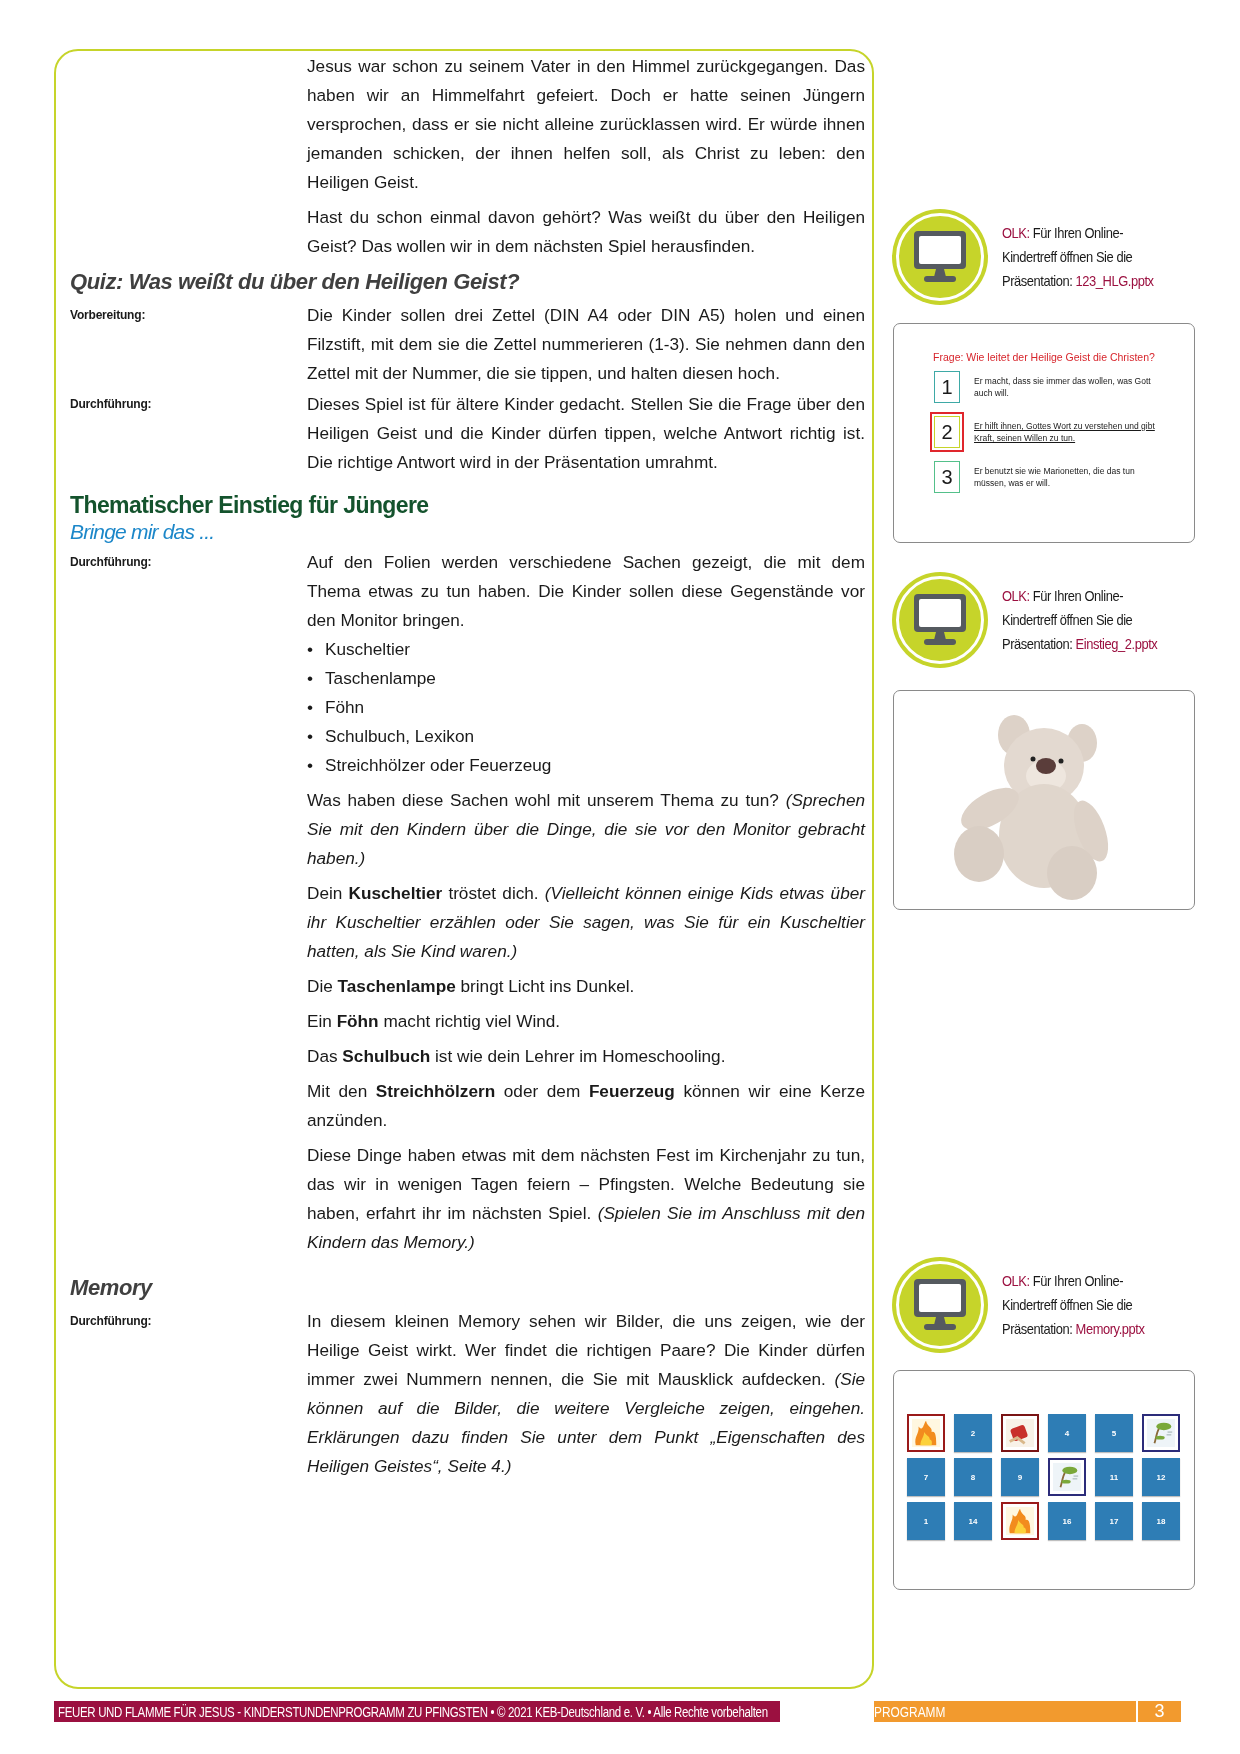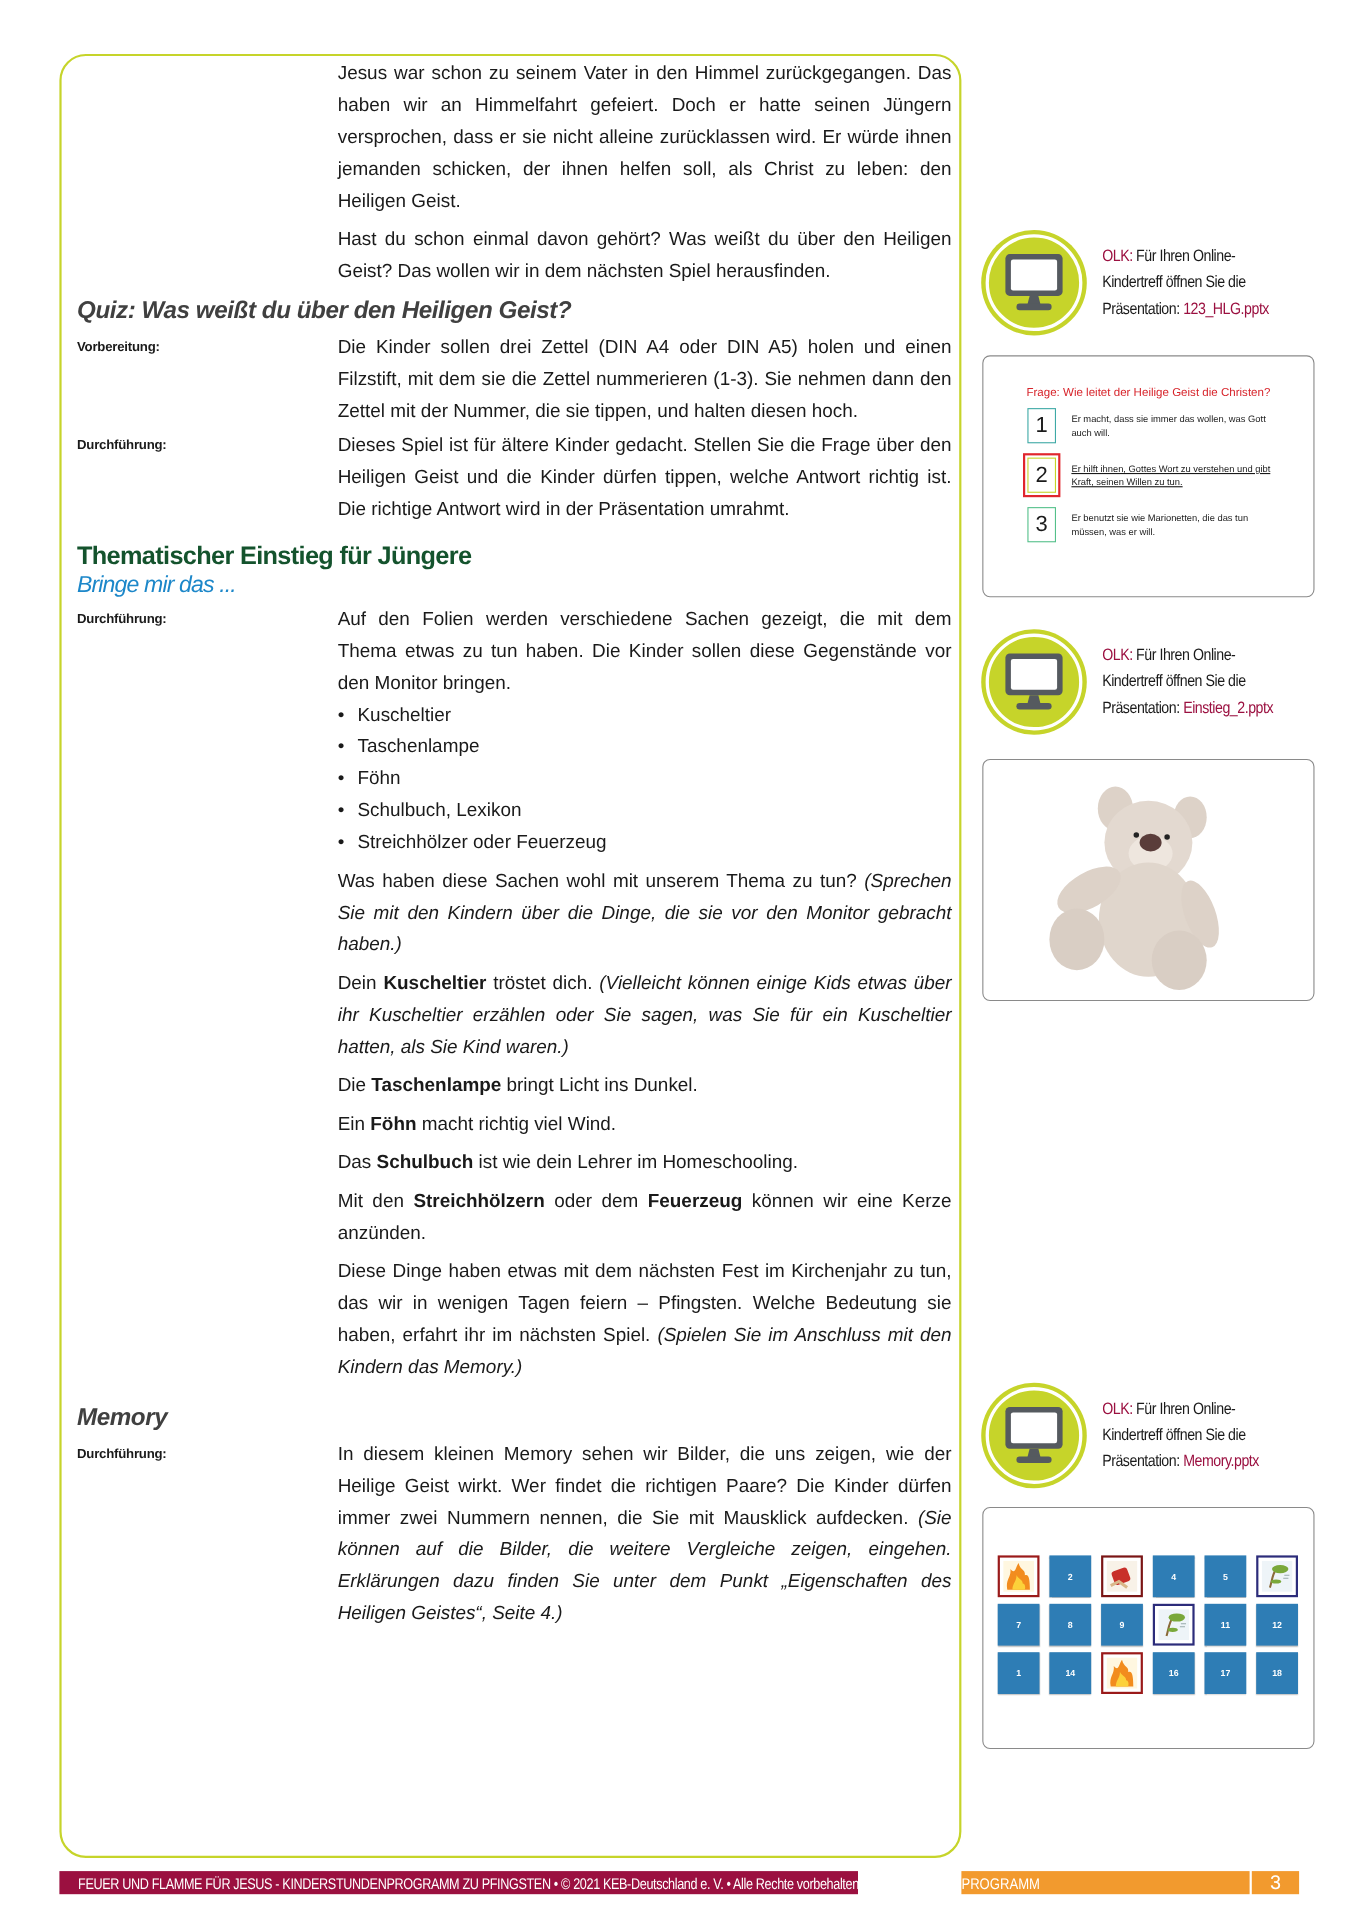--- a/index.html
+++ b/index.html
@@ -88,21 +88,21 @@
     justify-content: center; font-family: "Liberation Sans", sans-serif; box-shadow: 0 1px 1px rgba(0,0,0,0.25);
   }
   .tile.img { background: #ffffff; box-shadow: none; padding: 3px; }
   .tile.img.fire { border: 2px solid #9a1a1a; }
   .tile.img.scroll { border: 2px solid #7a1515; }
   .tile.img.wind { border: 2px solid #2c2c7a; }
 
   
   .footer { position: absolute; top: 1701px; height: 21px; display: flex; align-items: center; }
   .f-main {
-    left: 54px; width: 726px; background: #9b1040; color: #ffffff; padding-left: 17px;
+    left: 54px; width: 726px; background: #9b1040; color: #ffffff; padding-left: 4px;
     font-size: 14px; letter-spacing: -0.4px; font-family: "Liberation Sans", sans-serif; white-space: nowrap;
   }
   .f-main span { display: inline-block; transform: scaleX(0.82); transform-origin: left center; }
   .f-sec {
     left: 874px; width: 262px; background: #f29a2e; color: #ffffff; padding-left: 0; font-size: 14px;
     font-family: "Liberation Sans", sans-serif;
   }
   .f-sec span { display: inline-block; transform: scaleX(0.85); transform-origin: left center; }
   .f-page {
     left: 1138px; width: 43px; background: #f29a2e; color: #ffffff; justify-content: center; font-size: 18px;

